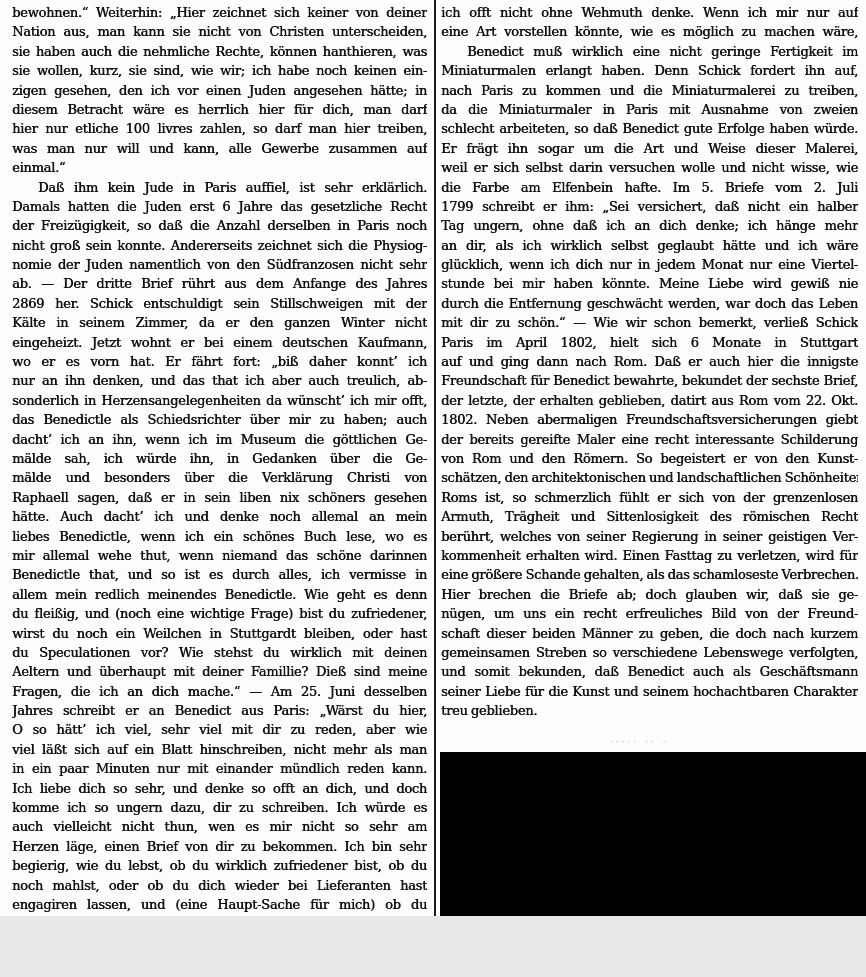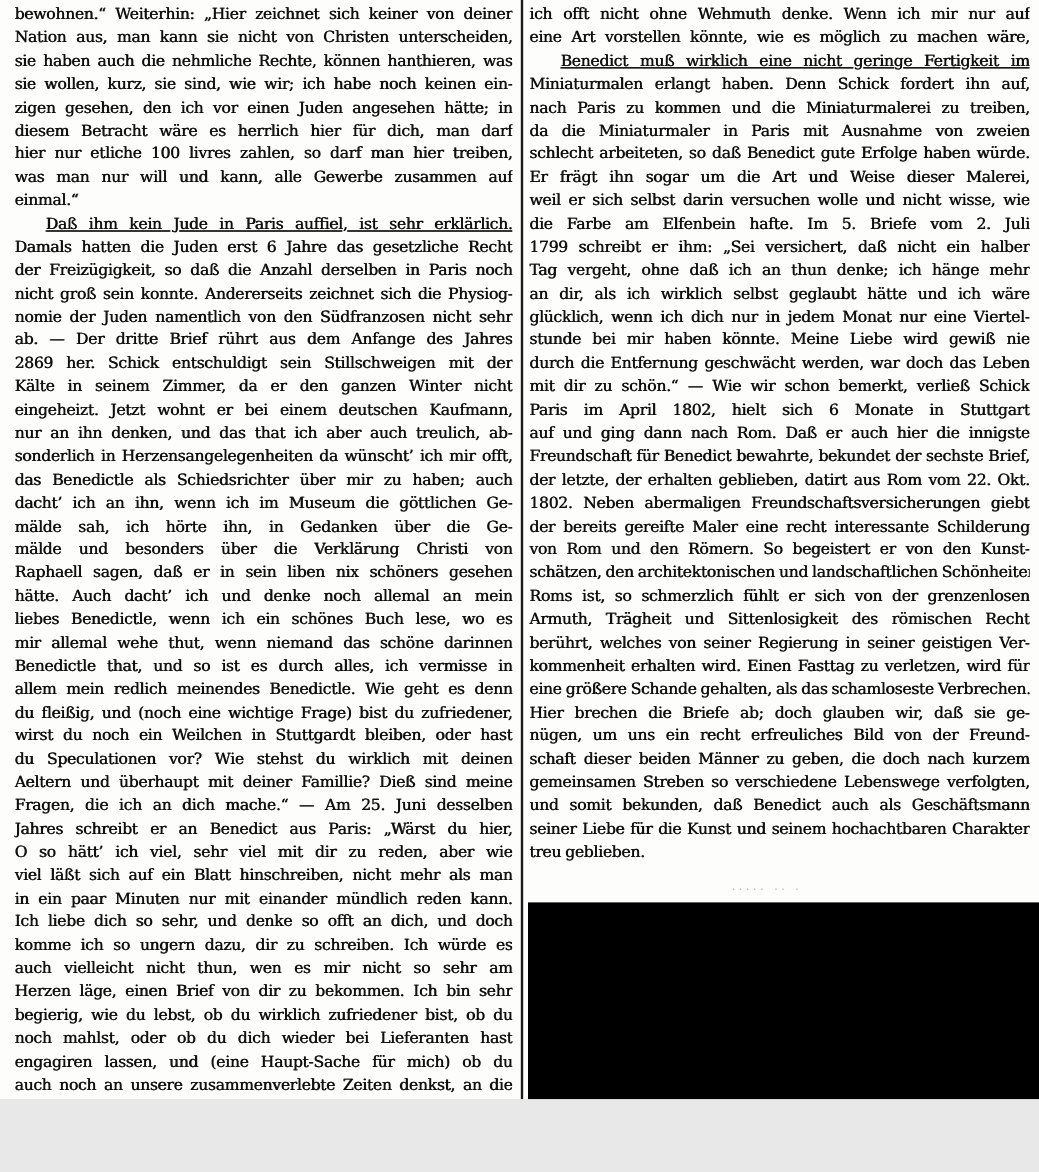--- a/index.html
+++ b/index.html
@@ -22,21 +22,21 @@
     letter-spacing: -0.25px;
     word-spacing: -0.6px;
     text-align: justify;
     text-align-last: justify;
     overflow: hidden;
     white-space: nowrap;
     
     text-shadow: 0.45px 0 0 currentColor;
   }
   .line.end { text-align-last: left; }
-  .line.indent { text-indent: 26px; text-decoration: underline; }
+  .line.indent { text-indent: 26px; }
   .divider {
     position: absolute;
     left: 434px; top: 0;
     width: 1.5px; height: 977px;
     background: #1c1c1c;
   }
   .redaction {
     position: absolute;
     left: 440px; top: 752px;
     width: 426px; height: 225px;
@@ -70,25 +70,26 @@
       <div class="line end">einmal.“</div>
       <div class="line indent">Daß ihm kein Jude in Paris auffiel, ist sehr erklärlich.</div>
       <div class="line">Damals hatten die Juden erst 6 Jahre das gesetzliche Recht</div>
       <div class="line">der Freizügigkeit, so daß die Anzahl derselben in Paris noch</div>
       <div class="line">nicht groß sein konnte. Andererseits zeichnet sich die Physiog-</div>
       <div class="line">nomie der Juden namentlich von den Südfranzosen nicht sehr</div>
       <div class="line">ab. — Der dritte Brief rührt aus dem Anfange des Jahres</div>
       <div class="line">2869 her.  Schick entschuldigt sein Stillschweigen mit der</div>
       <div class="line">Kälte in seinem Zimmer, da er den ganzen Winter nicht</div>
       <div class="line">eingeheizt.  Jetzt wohnt er bei einem deutschen Kaufmann,</div>
+      <div class="line">wo er es vorn hat.  Er fährt fort: „biß daher konnt’ ich</div>
       <div class="line">nur an ihn denken, und das that ich aber auch treulich, ab-</div>
       <div class="line">sonderlich in Herzensangelegenheiten da wünscht’ ich mir offt,</div>
       <div class="line">das Benedictle als Schiedsrichter über mir zu haben; auch</div>
       <div class="line">dacht’ ich an ihn, wenn ich im Museum die göttlichen Ge-</div>
-      <div class="line">mälde sah, ich hörte ihn, in Gedanken über die Ge-</div>
+      <div class="line">mälde sah, ich würde ihn, in Gedanken über die Ge-</div>
       <div class="line">mälde und besonders über die Verklärung Christi von</div>
       <div class="line">Raphaell sagen, daß er in sein liben nix schöners gesehen</div>
       <div class="line">hätte.  Auch dacht’ ich und denke noch allemal an mein</div>
       <div class="line">liebes Benedictle, wenn ich ein schönes Buch lese, wo es</div>
       <div class="line">mir allemal wehe thut, wenn niemand das schöne darinnen</div>
       <div class="line">Benedictle that, und so ist es durch alles, ich vermisse in</div>
       <div class="line">allem mein redlich meinendes Benedictle. Wie geht es denn</div>
       <div class="line">du fleißig, und (noch eine wichtige Frage) bist du zufriedener,</div>
       <div class="line">wirst du noch ein Weilchen in Stuttgardt bleiben, oder hast</div>
       <div class="line">du Speculationen vor?  Wie stehst du wirklich mit deinen</div>
@@ -113,21 +114,21 @@
       <div class="line">eine Art vorstellen könnte, wie es möglich zu machen wäre,</div>
       <div class="line indent">Benedict muß wirklich eine nicht geringe Fertigkeit im</div>
       <div class="line">Miniaturmalen erlangt haben.  Denn Schick fordert ihn auf,</div>
       <div class="line">nach Paris zu kommen und die Miniaturmalerei zu treiben,</div>
       <div class="line">da die Miniaturmaler in Paris mit Ausnahme von zweien</div>
       <div class="line">schlecht arbeiteten, so daß Benedict gute Erfolge haben würde.</div>
       <div class="line">Er frägt ihn sogar um die Art und Weise dieser Malerei,</div>
       <div class="line">weil er sich selbst darin versuchen wolle und nicht wisse, wie</div>
       <div class="line">die Farbe am Elfenbein hafte.  Im 5. Briefe vom 2. Juli</div>
       <div class="line">1799 schreibt er ihm: „Sei versichert, daß nicht ein halber</div>
-      <div class="line">Tag vergeht, ohne daß ich an thun denke; ich hänge mehr</div>
+      <div class="line">Tag ungern, ohne daß ich an dich denke; ich hänge mehr</div>
       <div class="line">an dir, als ich wirklich selbst geglaubt hätte und ich wäre</div>
       <div class="line">glücklich, wenn ich dich nur in jedem Monat nur eine Viertel-</div>
       <div class="line">stunde bei mir haben könnte.  Meine Liebe wird gewiß nie</div>
       <div class="line">durch die Entfernung geschwächt werden, war doch das Leben</div>
       <div class="line">mit dir zu schön.“ — Wie wir schon bemerkt, verließ Schick</div>
       <div class="line">Paris im April 1802, hielt sich 6 Monate in Stuttgart</div>
       <div class="line">auf und ging dann nach Rom.  Daß er auch hier die innigste</div>
       <div class="line">Freundschaft für Benedict bewahrte, bekundet der sechste Brief,</div>
       <div class="line">der letzte, der erhalten geblieben, datirt aus Rom vom 22. Okt.</div>
       <div class="line">1802.  Neben abermaligen Freundschaftsversicherungen giebt</div>

